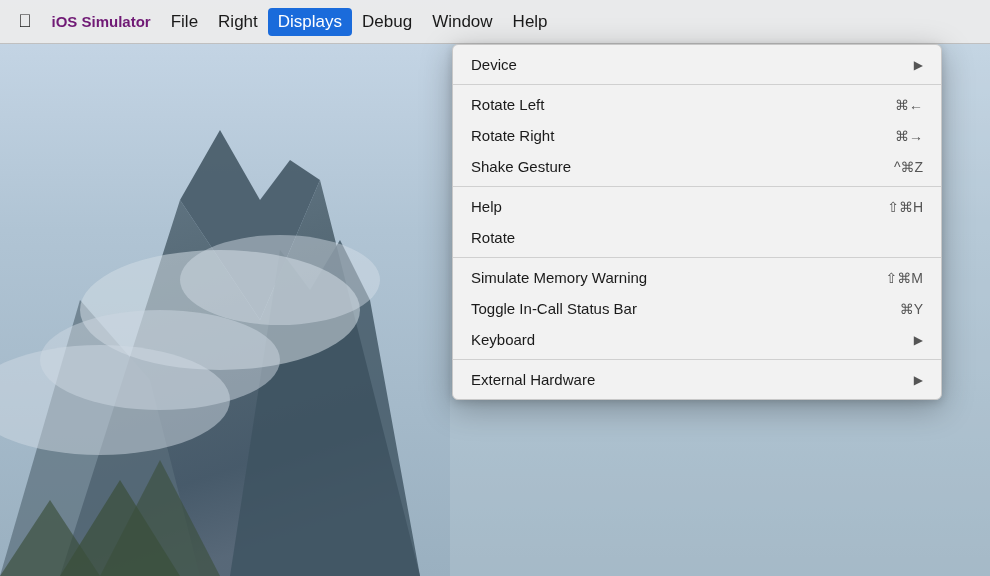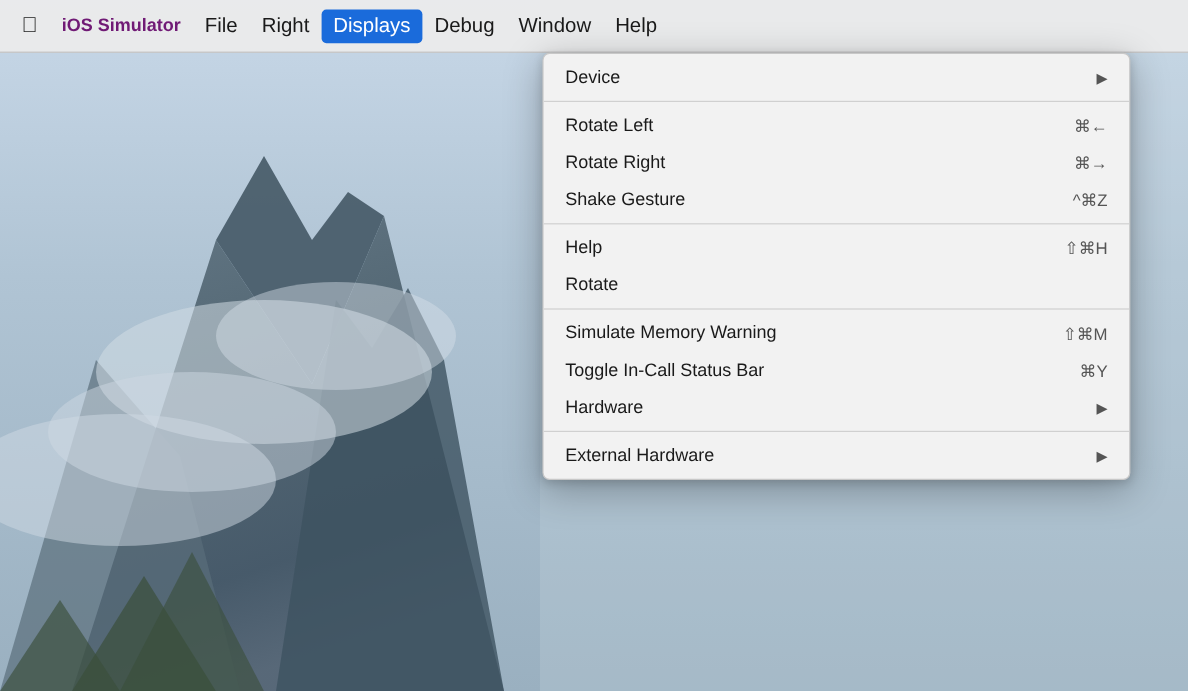--- a/index.html
+++ b/index.html
@@ -242,21 +242,21 @@
 
   <div class="menu-item">
     <span class="menu-item-label">Simulate Memory Warning</span>
     <span class="menu-item-shortcut">⇧⌘M</span>
   </div>
   <div class="menu-item">
     <span class="menu-item-label">Toggle In-Call Status Bar</span>
     <span class="menu-item-shortcut">⌘Y</span>
   </div>
   <div class="menu-item menu-item-has-submenu">
-    <span class="menu-item-label">Hardware</span>
+    <span class="menu-item-label">Keyboard</span>
     <span class="arrow">▶</span>
   </div>
 
   <div class="menu-divider"></div>
 
   <div class="menu-item menu-item-has-submenu">
     <span class="menu-item-label">External Hardware</span>
     <span class="arrow">▶</span>
   </div>
 

